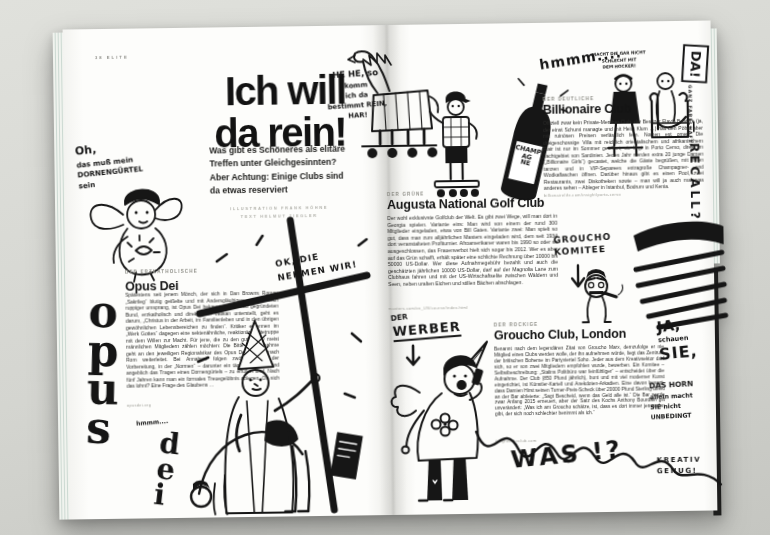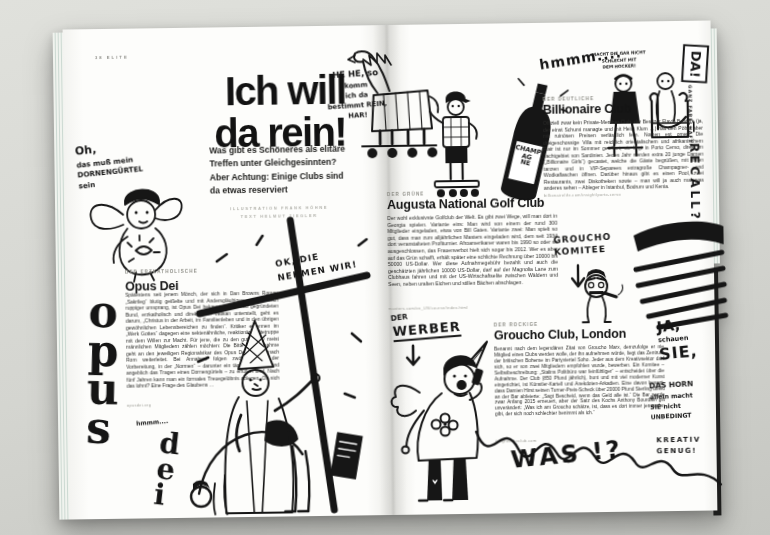--- a/index.html
+++ b/index.html
@@ -312,17 +312,17 @@
 
     <div class="abs hw was" style="left:452px;top:420px;">WAS !?</div>
 
     <div class="abs hw ja" style="left:600px;top:298px;">JA,</div>
     <div class="abs hw schauen" style="left:601px;top:316px;">schauen</div>
     <div class="abs hw sie" style="left:602px;top:324px;">SIE,</div>
     <div class="abs hw horn" style="left:592px;top:360px;">DAS HORN
 allein macht
 SIE nicht
 UNBEDINGT</div>
-    <div class="abs hw kreativ" style="left:598px;top:416px;">KREATIV
+    <div class="abs hw kreativ" style="left:598px;top:436px;">KREATIV
 GENUG!</div>
 
   </div>
 </div>
 
 </body></html>

